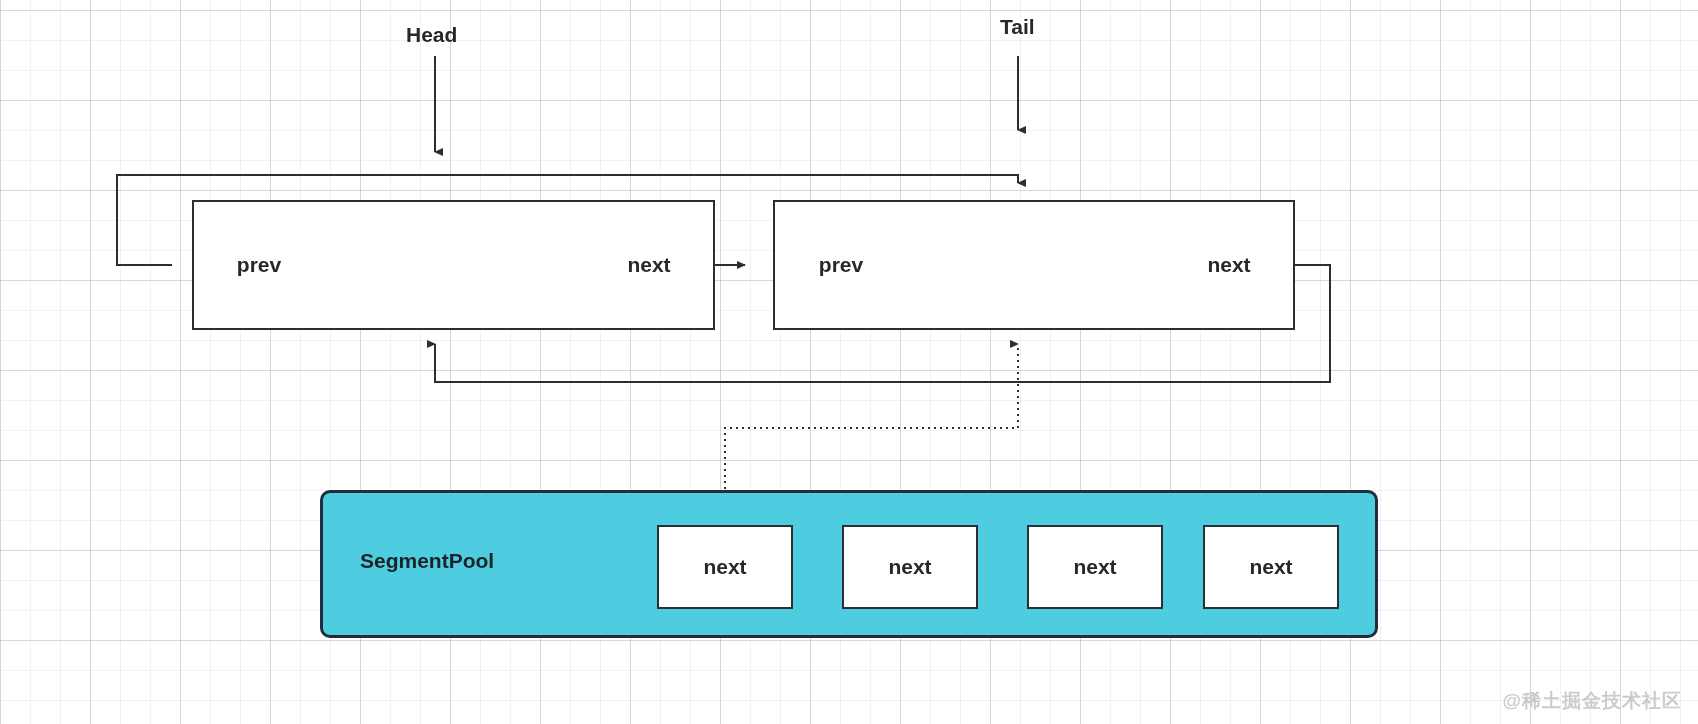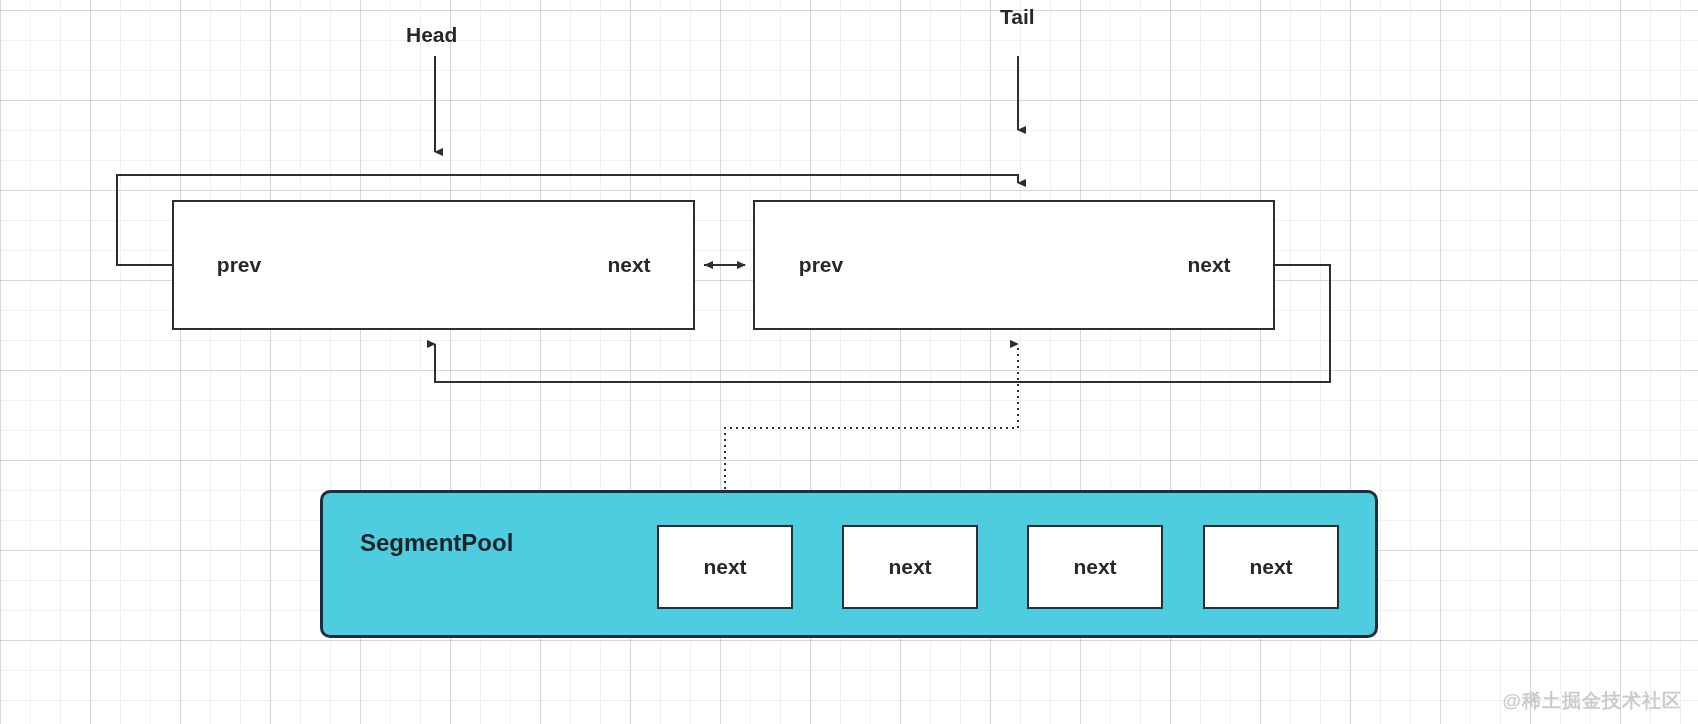--- a/index.html
+++ b/index.html
@@ -32,35 +32,36 @@
     white-space:nowrap;
   }
   .node-cell{
     position:absolute;
     box-sizing:border-box;
     background:#ffffff;
     border:2px solid #2b2f33;
     display:flex;align-items:center;justify-content:center;
     color:#26282b;
     font-size:21px;
+    margin-left:20px;
   }
   .node-cell.mid{border-left:none;border-right:none;}
   .node-cell.right{border-left:none;}
 
   #pool{
     position:absolute;
     left:320px;top:490px;width:1058px;height:148px;
     box-sizing:border-box;
     background:#4ecde0;
     border:3px solid #232c3a;
     border-radius:10px;
   }
   #pool-label{
-    position:absolute;left:360px;top:529px;
-    font-size:24px;color:#1d2227;
+    position:absolute;left:360px;top:549px;
+    font-size:21px;color:#1d2227;
   }
   .seg{
     position:absolute;
     box-sizing:border-box;
     width:136px;height:84px;top:525px;
     background:#ffffff;
     border:2px solid #2b2f33;
     display:flex;align-items:center;justify-content:center;
     font-size:21px;color:#26282b;
   }
@@ -123,21 +124,21 @@
     </g>
     <g>
       <path d="M981,567 L1020,567" stroke="#2b2f33" stroke-width="2" fill="none" marker-end="url(#arrowR)"></path>
     </g>
     <g>
       <path d="M1166,567 L1205,567" stroke="#2b2f33" stroke-width="2" fill="none" marker-end="url(#arrowR)"></path>
     </g>
   </svg>
 
   <div class="lbl" style="left:406px;top:24px;">Head</div>
-  <div class="lbl" style="left:1000px;top:6px;">Tail</div>
+  <div class="lbl" style="left:1000px;top:16px;">Tail</div>
 
   <div class="node-cell" style="left:172px;top:200px;width:134px;height:130px;">prev</div>
   <div class="node-cell mid" style="left:304px;top:200px;width:263px;height:130px;"></div>
   <div class="node-cell right" style="left:565px;top:200px;width:130px;height:130px;">next</div>
 
   <div class="node-cell" style="left:753px;top:200px;width:136px;height:130px;">prev</div>
   <div class="node-cell mid" style="left:887px;top:200px;width:260px;height:130px;"></div>
   <div class="node-cell right" style="left:1145px;top:200px;width:130px;height:130px;">next</div>
 
   <div id="pool"></div>

